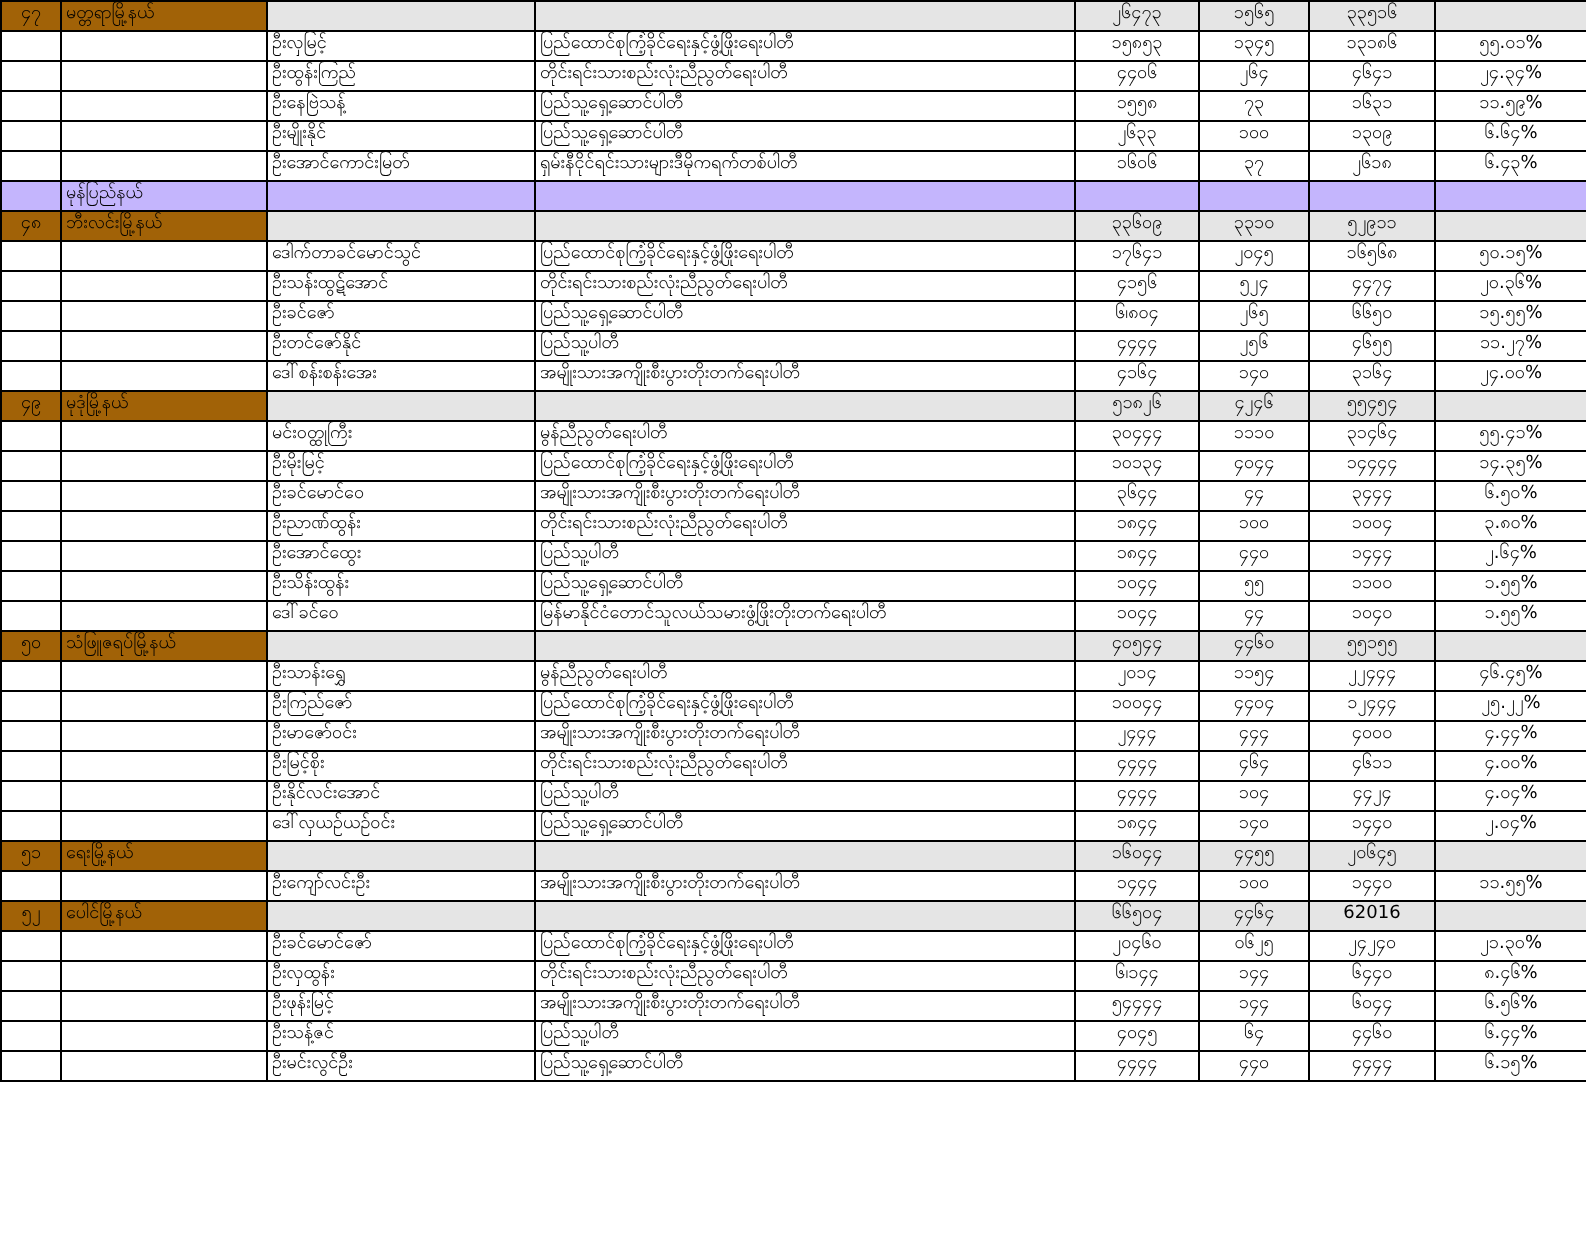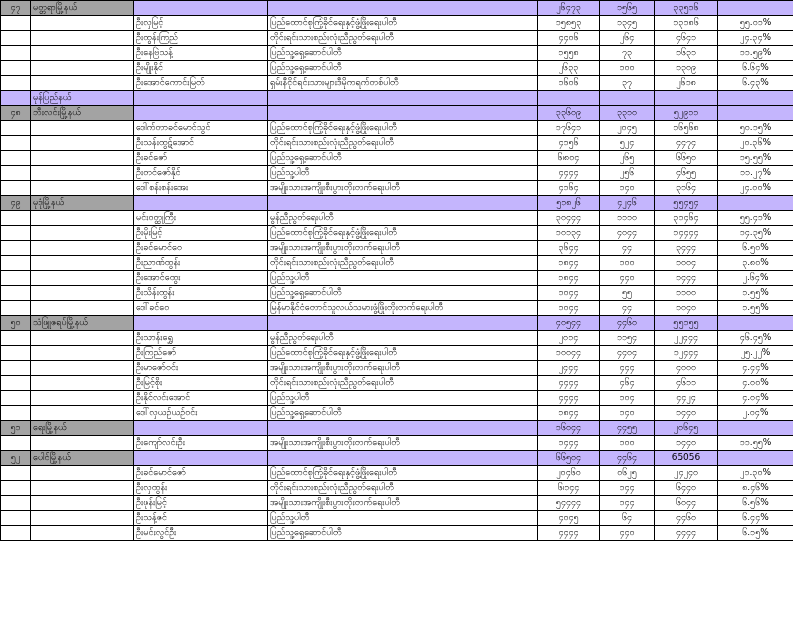--- a/index.html
+++ b/index.html
@@ -46,26 +46,26 @@
   col.c7 { width: 76px; }
 
   td.num-col { text-align: center; }
   td.town-col { text-align: left; padding-left: 4px; }
   td.name-col { text-align: left; padding-left: 3px; }
   td.party-col { text-align: left; padding-left: 3px; }
   td.val-col { text-align: center; }
   td.pct-col { text-align: center; }
 
   
-  tr.township-row td { background: #c4b5fd; font-weight: normal; }
+  tr.township-row td { background: #e5e5e5; font-weight: normal; }
   tr.highlight-row td { background: #c4b5fd; }
   tr.cand-row td { background: #ffffff; }
 
   tr.township-row td.num-col,
-  tr.township-row td.town-col { background: #a3a3a3; }
+  tr.township-row td.town-col { background: #a16207; }
 
   
   td.blank { }
 </style>
 </head>
 <body>
 
 <div id="sheet">
   <table class="grid">
     <colgroup>
@@ -379,21 +379,21 @@
           <td class="val-col">၁၄၄၀</td>
           <td class="pct-col">၁၁.၅၅%</td>
         </tr>
         <tr class="township-row">
           <td class="num-col">၅၂</td>
           <td class="town-col">ပေါင်မြို့နယ်</td>
           <td class="name-col blank"></td>
           <td class="party-col blank"></td>
           <td class="val-col">၆၆၅၀၄</td>
           <td class="val-col">၄၄၆၄</td>
-          <td class="val-col">65056</td>
+          <td class="val-col">62016</td>
           <td class="pct-col blank"></td>
         </tr>
         <tr class="cand-row">
           <td class="num-col blank"></td>
           <td class="town-col blank"></td>
           <td class="name-col">ဦးခင်မောင်ဇော်</td>
           <td class="party-col">ပြည်ထောင်စုကြံ့ခိုင်ရေးနှင့်ဖွံ့ဖြိုးရေးပါတီ</td>
           <td class="val-col">၂၀၄၆၀</td>
           <td class="val-col">၀၆၂၅</td>
           <td class="val-col">၂၄၂၄၀</td>

